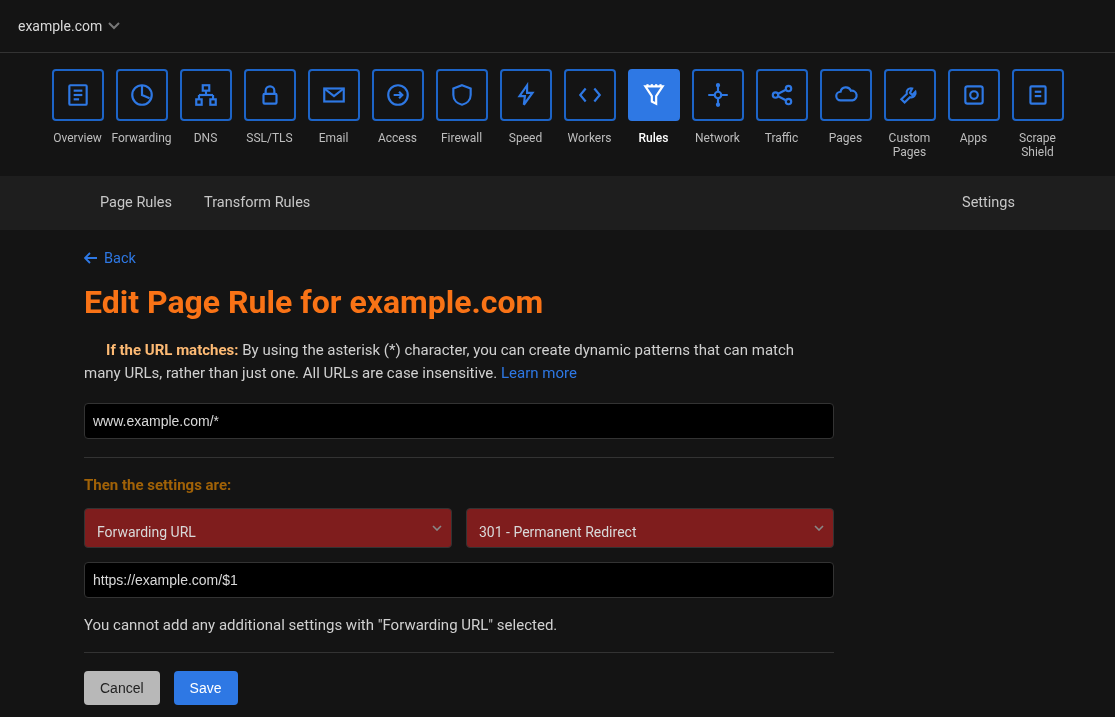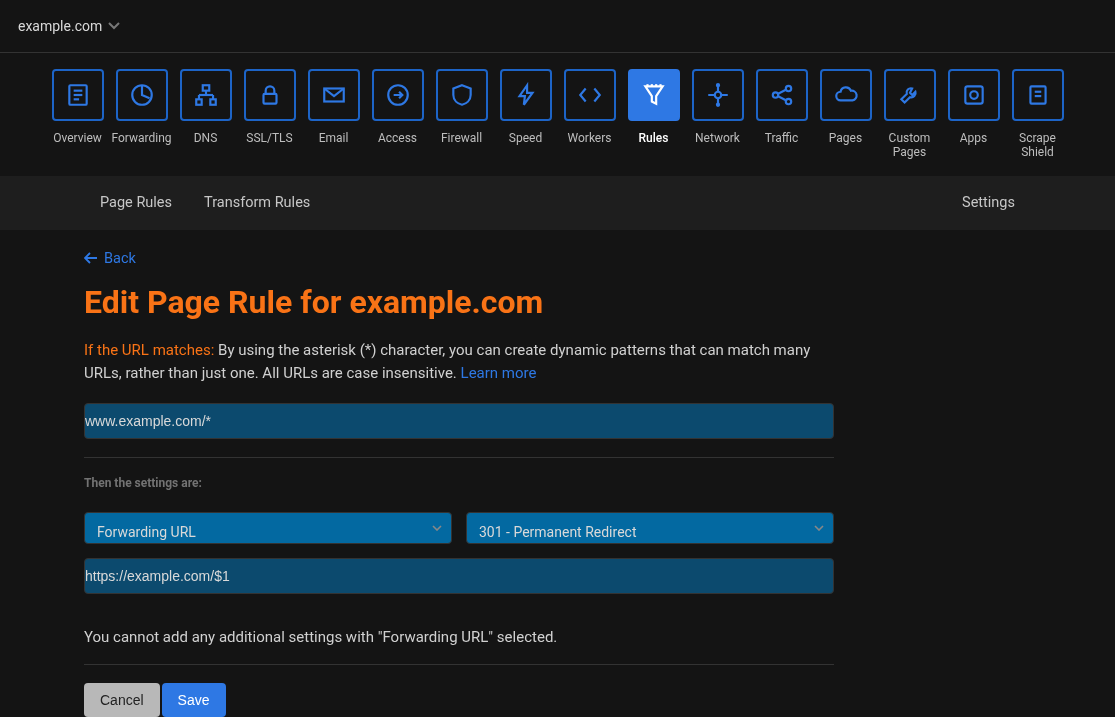--- a/index.html
+++ b/index.html
@@ -96,81 +96,81 @@
     font-weight: 700;
     color: #f97316;
     margin-bottom: 18px;
   }
   .desc {
     font-size: 15px;
     line-height: 1.55;
     color: #d0d0d0;
     margin-bottom: 18px;
   }
-  .desc strong { color: #f97316; font-weight: 400; }
+  .desc strong { color: #fdba74; font-weight: 700; margin-left: 22px; }
   .desc a { color: #2e78e4; text-decoration: none; cursor: pointer; }
   .field-input {
     width: 100%;
     height: 36px;
-    background: #0c4a6e;
+    background: #000000;
     border: 1px solid #333;
     border-radius: 4px;
     color: #d9d9d9;
-    padding: 0 0;
+    padding: 0 8px;
     font-size: 14px;
     outline: none;
   }
   .divider {
     border: none;
     border-top: 1px solid #333;
     margin: 18px 0;
   }
   .section-label {
-    font-size: 12px;
+    font-size: 15px;
     font-weight: 700;
-    color: #737373;
-    margin-bottom: 22px;
+    color: #a16207;
+    margin-bottom: 14px;
   }
   .row-selects {
     display: flex;
     gap: 14px;
     margin-bottom: 14px;
   }
   .select-wrap {
     position: relative;
     flex: 1;
   }
   .select {
     width: 100%;
-    height: 32px;
-    background: #0369a1;
+    height: 40px;
+    background: #7f1d1d;
     border: 1px solid #333;
     border-radius: 4px;
     color: #d9d9d9;
     padding: 8px 30px 0 12px;
     font-size: 14px;
     display: flex;
     align-items: center;
     cursor: pointer;
   }
   .select-caret {
     position: absolute;
     right: 10px;
     top: 50%;
     transform: translateY(-50%);
     pointer-events: none;
   }
   .note {
     font-size: 15px;
     color: #d0d0d0;
-    margin-top: 34px;
+    margin-top: 18px;
   }
   .buttons {
     display: flex;
-    gap: 2px;
+    gap: 14px;
     margin-top: 18px;
   }
   .btn {
     height: 34px;
     padding: 0 16px;
     border-radius: 4px;
     font-size: 14px;
     border: none;
     cursor: pointer;
     display: inline-flex;

